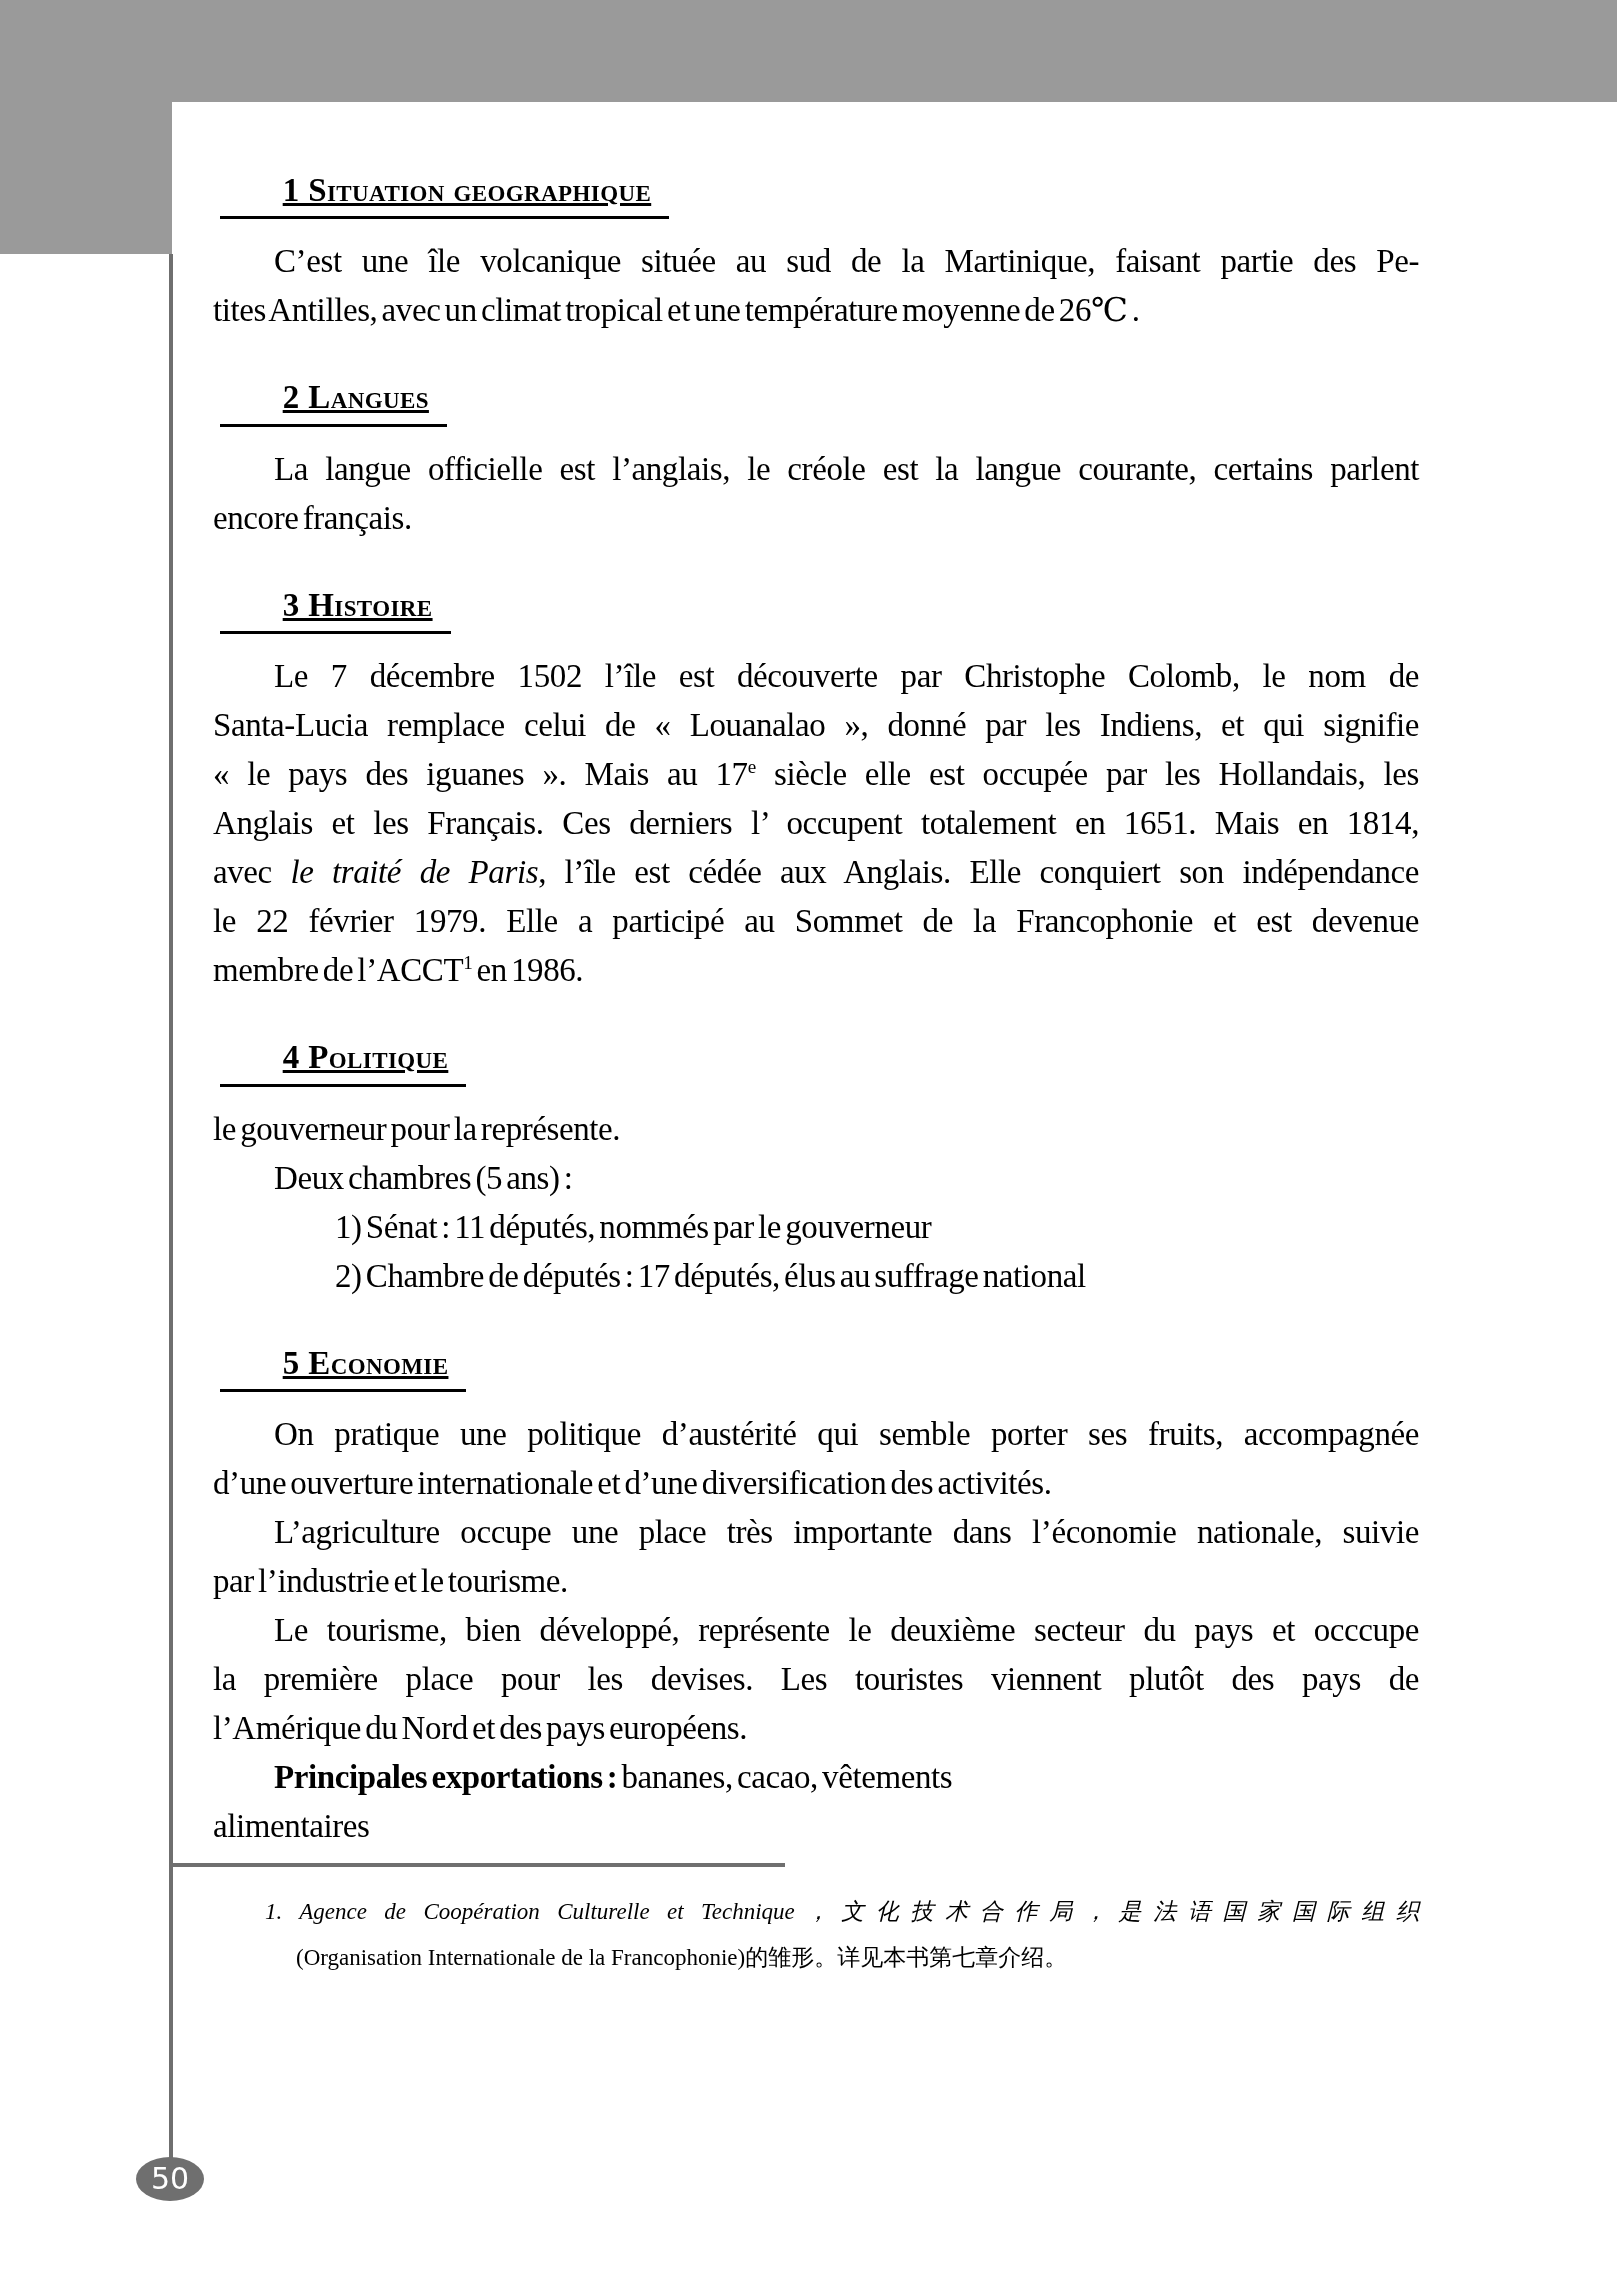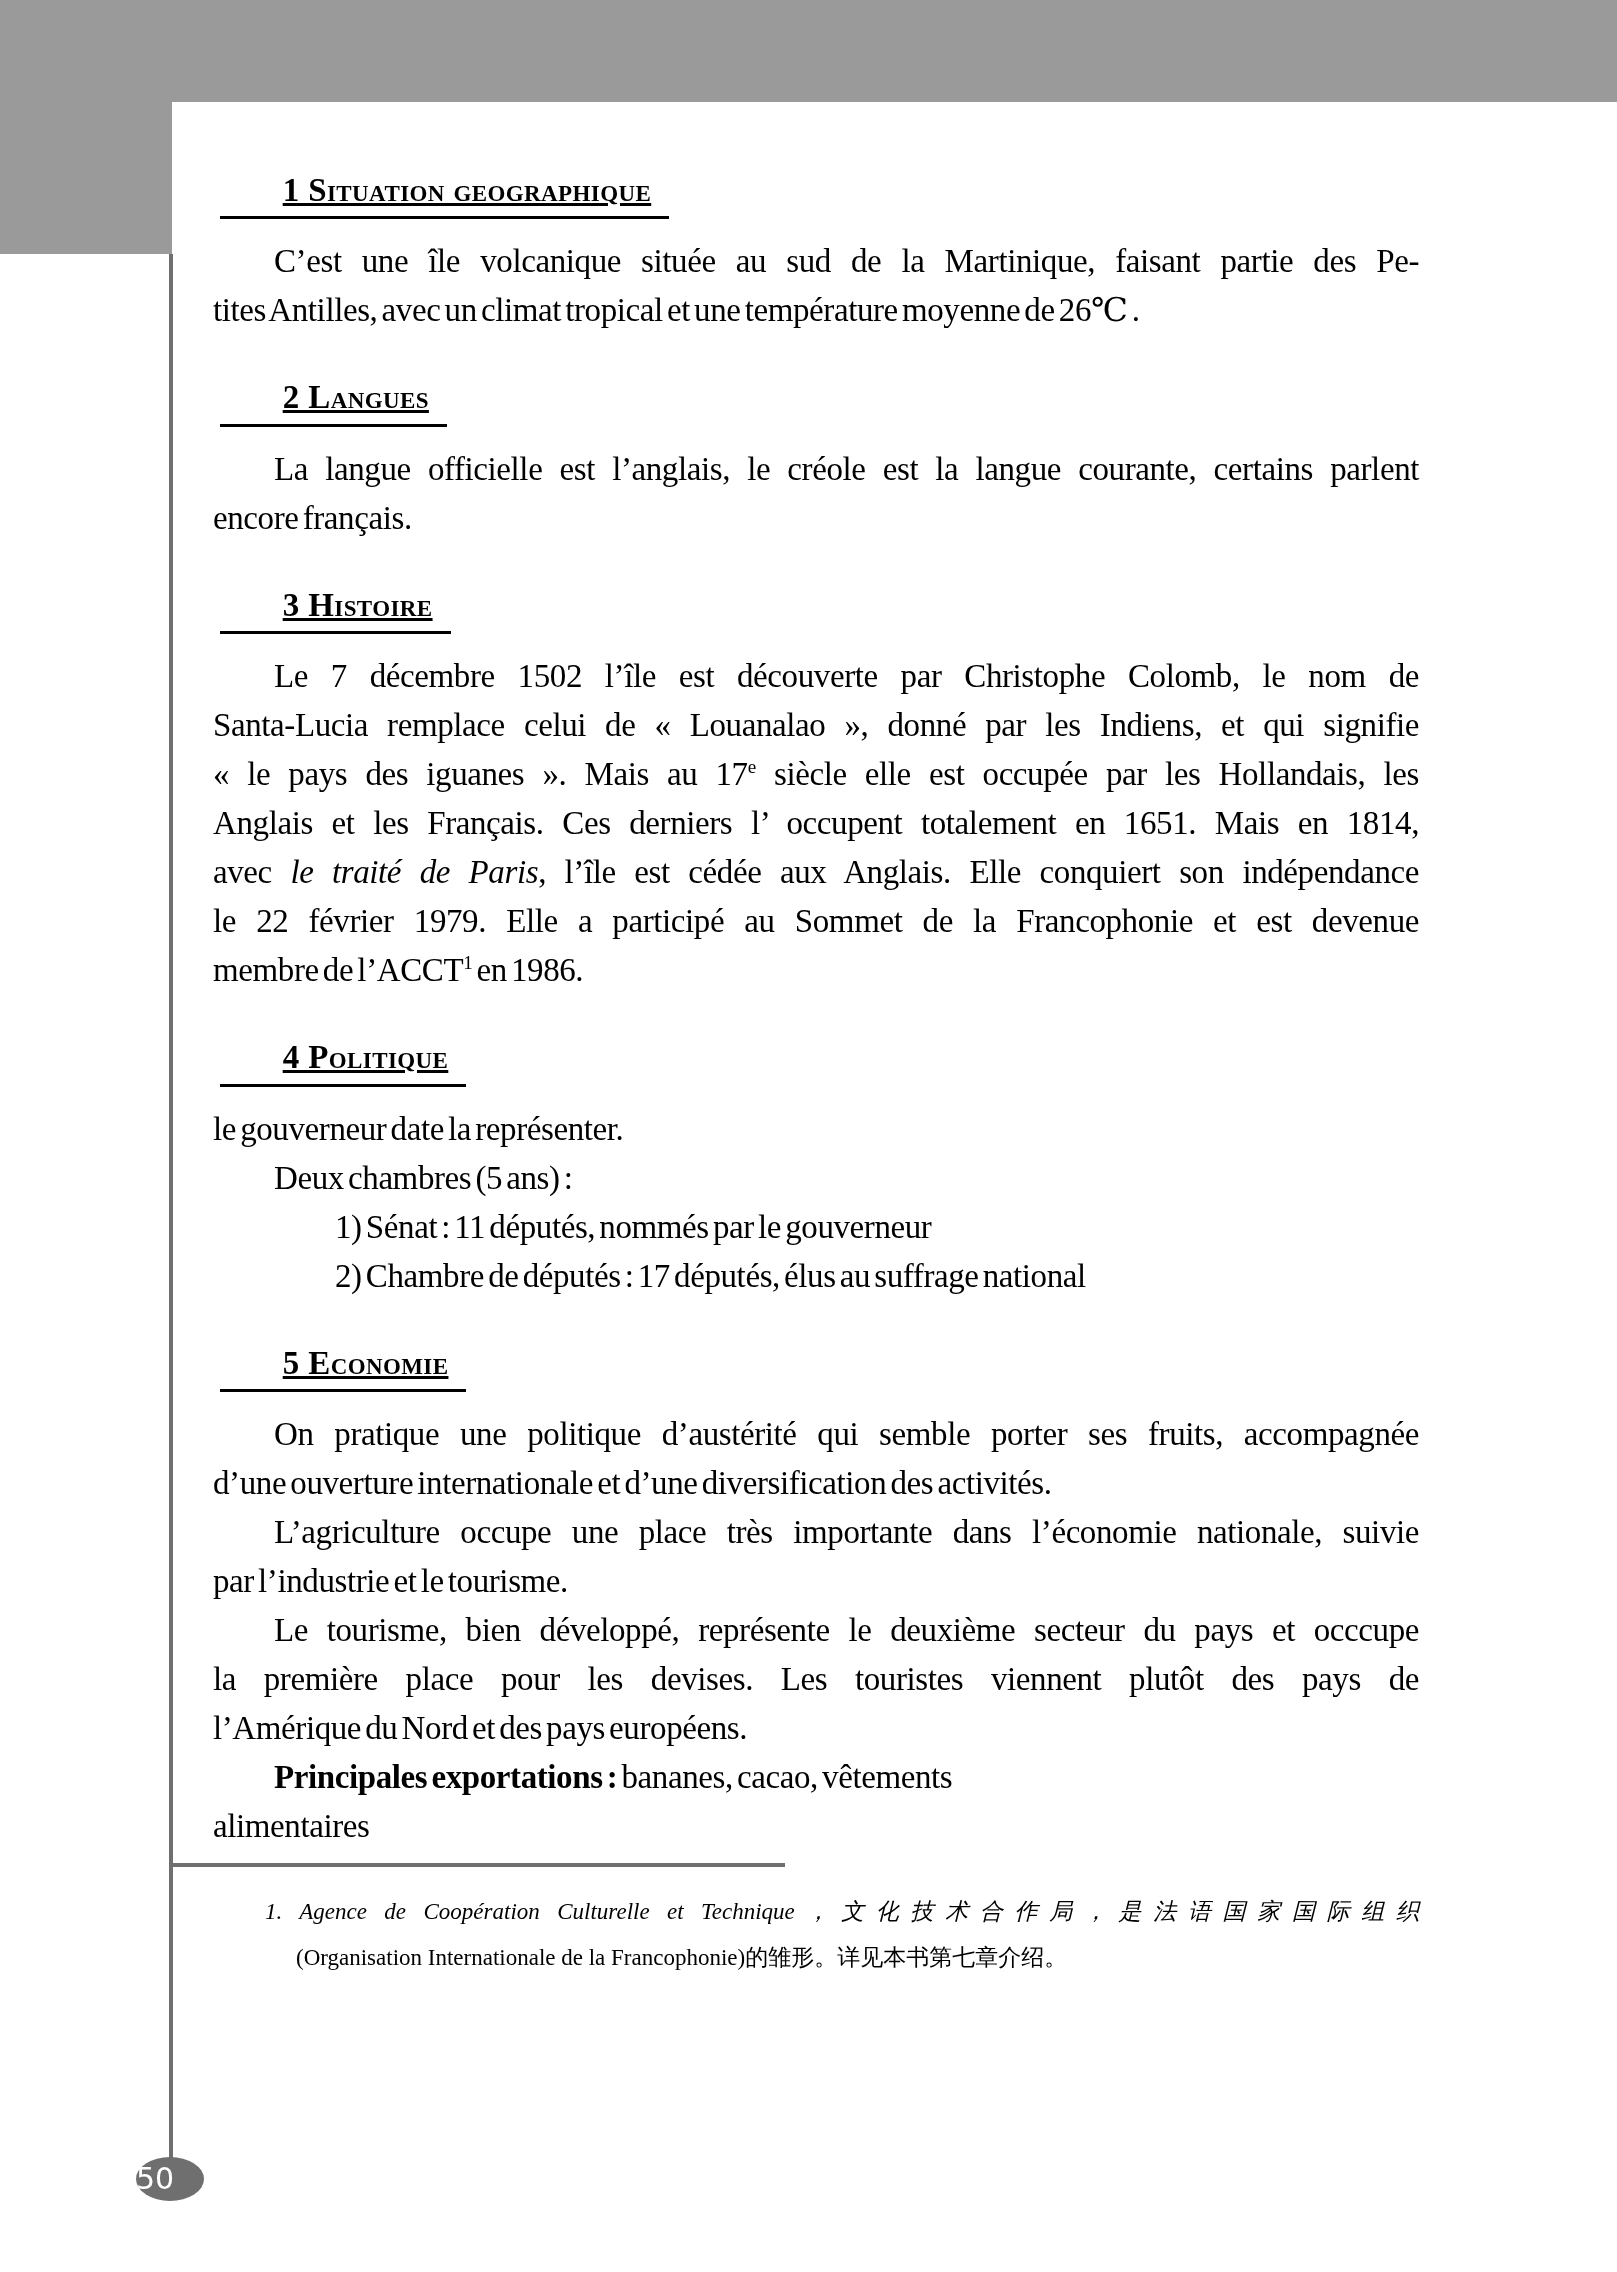--- a/index.html
+++ b/index.html
@@ -36,21 +36,21 @@
     background: var(--accent, #6f6f6f);
     z-index: 3;
   }
   
   .page-badge {
     position: absolute; left: 136px; top: 2157px;
     width: 68px; height: 44px;
     background: var(--accent, #6f6f6f);
     border-radius: 50%;
     z-index: 4;
-    display: flex; align-items: center; 
+    display: flex; align-items: center; justify-content: center;
   }
   .page-badge span {
     color: #ffffff;
     font-family: "DejaVu Sans", "Liberation Sans", sans-serif;
     font-size: 30px; line-height: 1;
   }
   
   .content {
     position: absolute; left: 172px; top: 102px; right: 0; bottom: 0;
     padding: 69px 198px 0 41px; 
@@ -139,21 +139,21 @@
             <div class="bline"><span>« le pays des iguanes ». Mais au 17</span><sup>e</sup><span> siècle elle est occupée par les Hollandais, les</span></div>
             <div class="bline"><span>Anglais et les Français. Ces derniers l’ occupent totalement en 1651. Mais en 1814,</span></div>
             <div class="bline"><span>avec </span><i>le traité de Paris</i><span>, l’île est cédée aux Anglais. Elle conquiert son indépendance</span></div>
             <div class="bline"><span>le 22 février 1979. Elle a participé au Sommet de la Francophonie et est devenue</span></div>
             <div class="bline blast"><span>membre de l’ACCT</span><sup>1</sup><span> en 1986.</span></div>
           </div>
         </section>
         <section>
           <div class="heading">4 Politique</div>
           <div class="para">
-            <div class="bline blast"><span>le gouverneur date la représenter.</span></div>
+            <div class="bline blast"><span>le gouverneur pour la représente.</span></div>
           </div>
           <div class="para">
             <div class="bline blast" style="text-indent: 61px;"><span>Deux chambres (5 ans) :</span></div>
           </div>
           <div class="para">
             <div class="bline blast" style="text-indent: 122px;"><span>1) Sénat : 11 députés, nommés par le gouverneur</span></div>
           </div>
           <div class="para">
             <div class="bline blast" style="text-indent: 122px;"><span>2) Chambre de députés : 17 députés, élus au suffrage national</span></div>
           </div>

